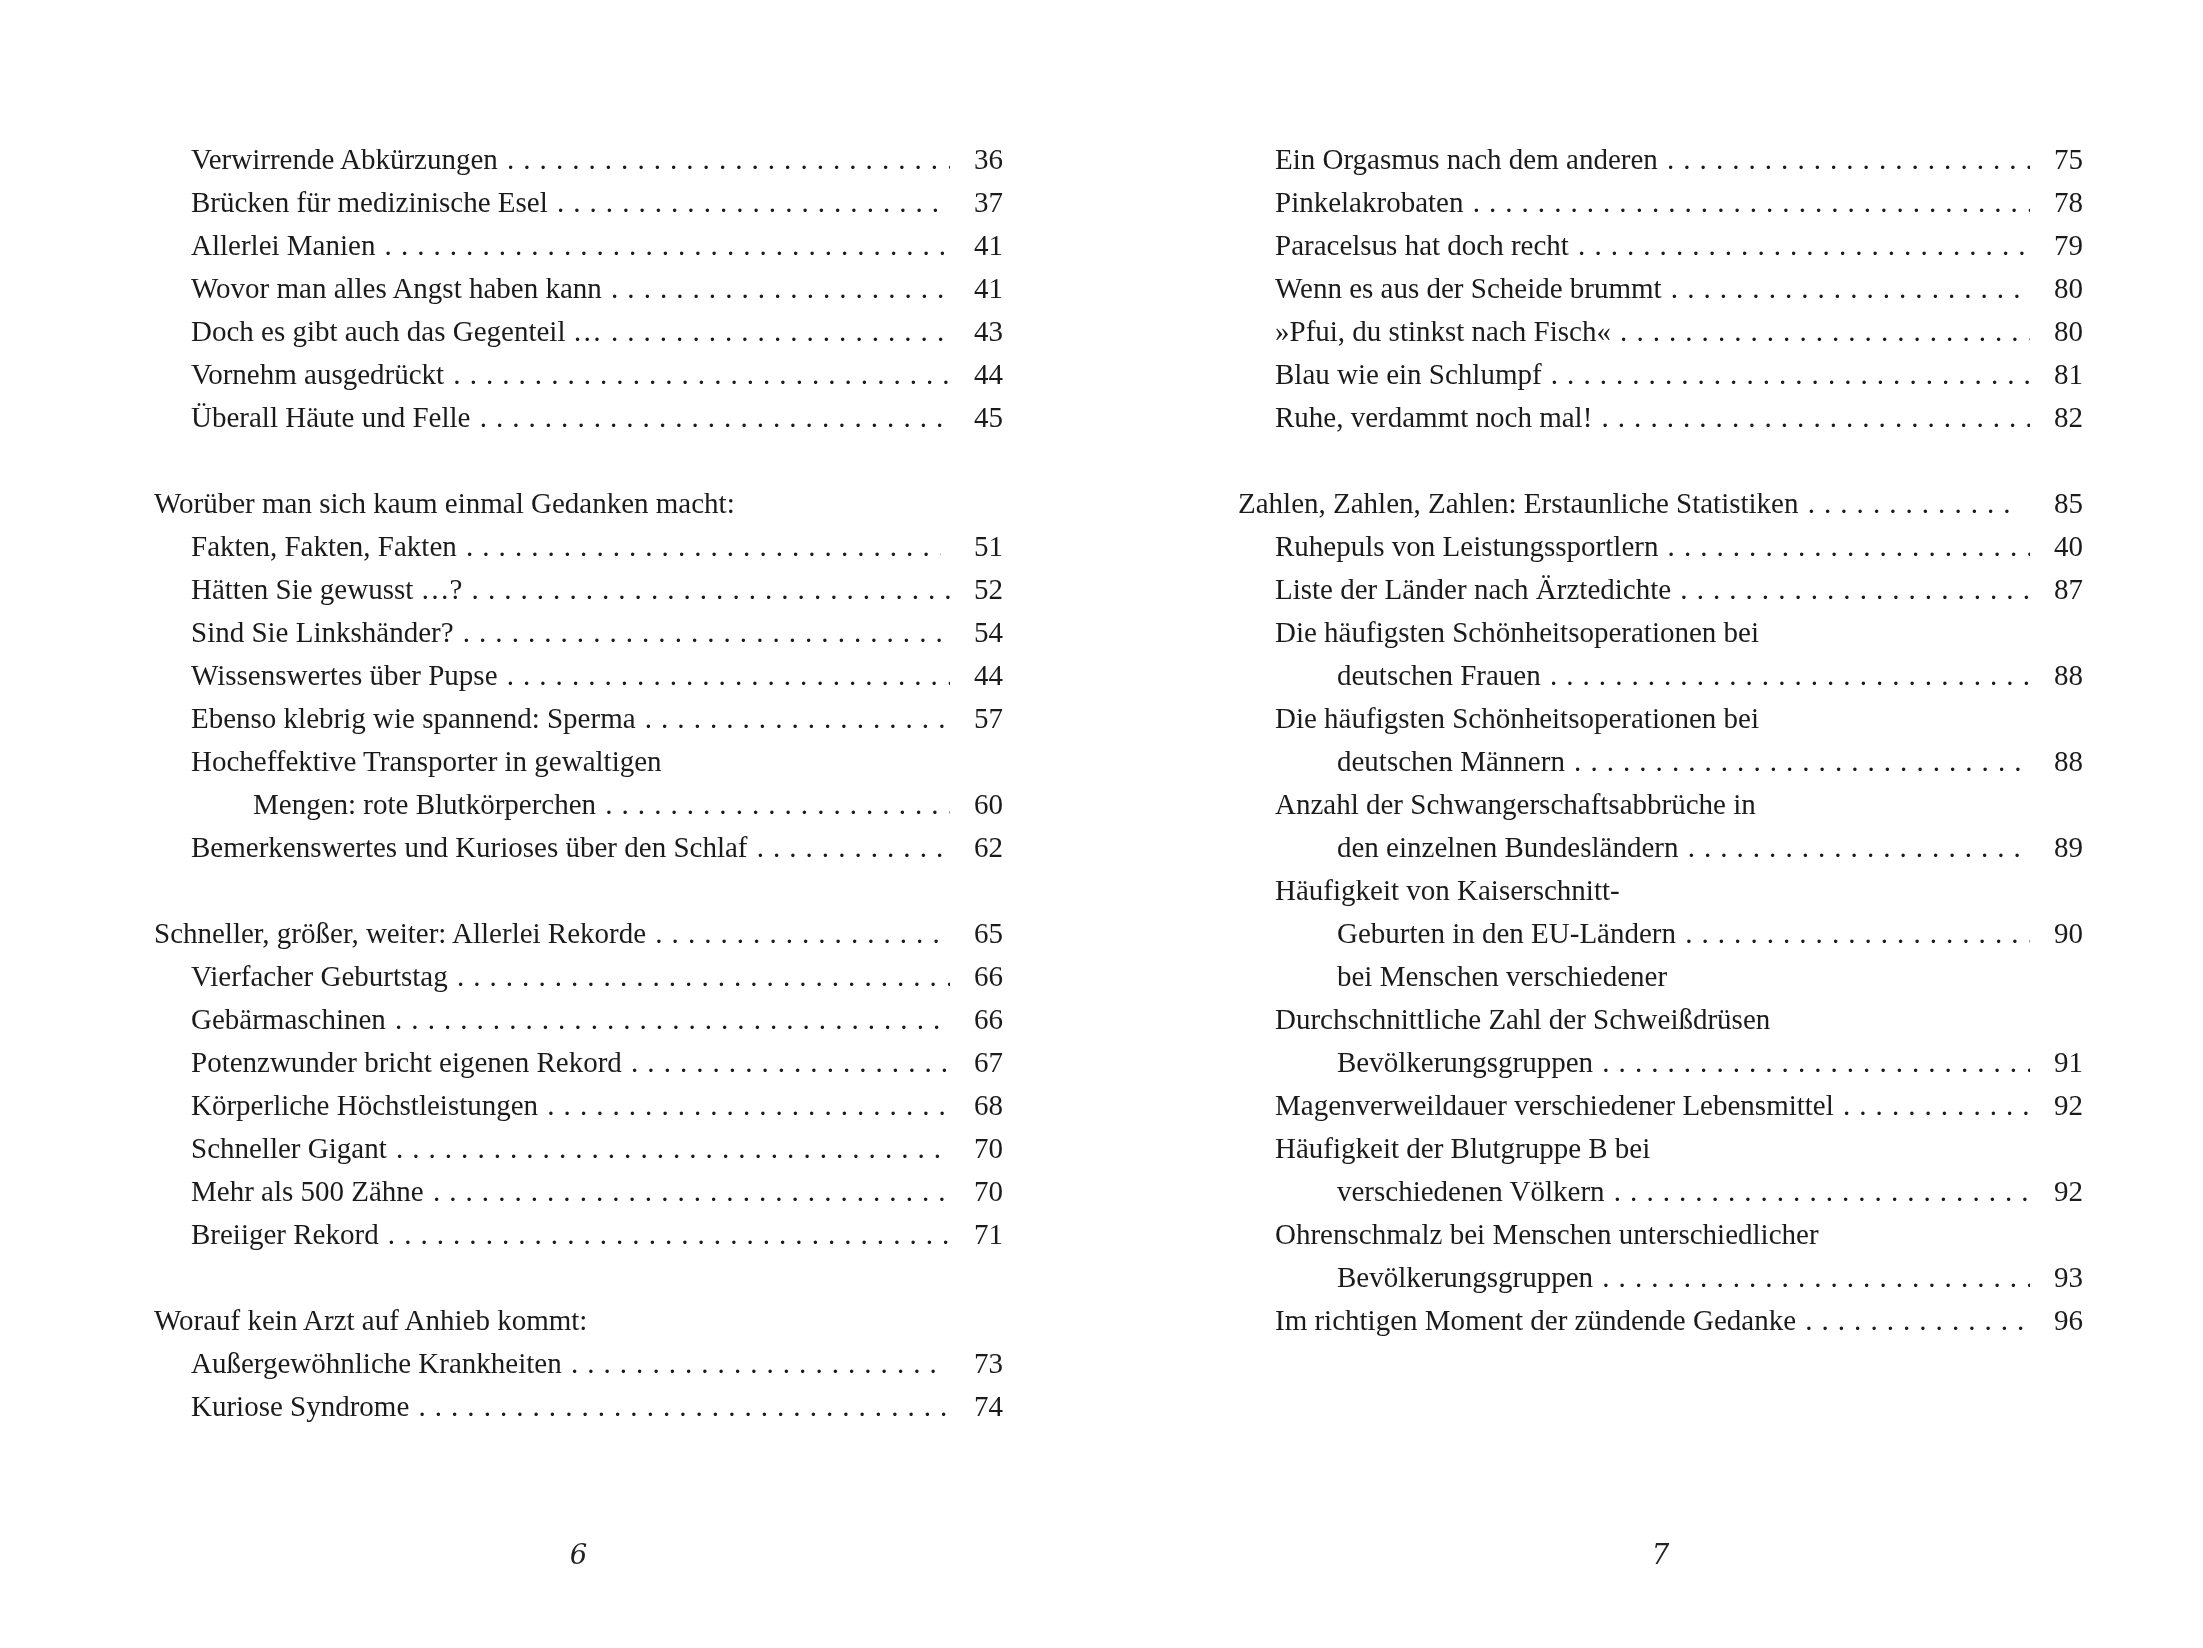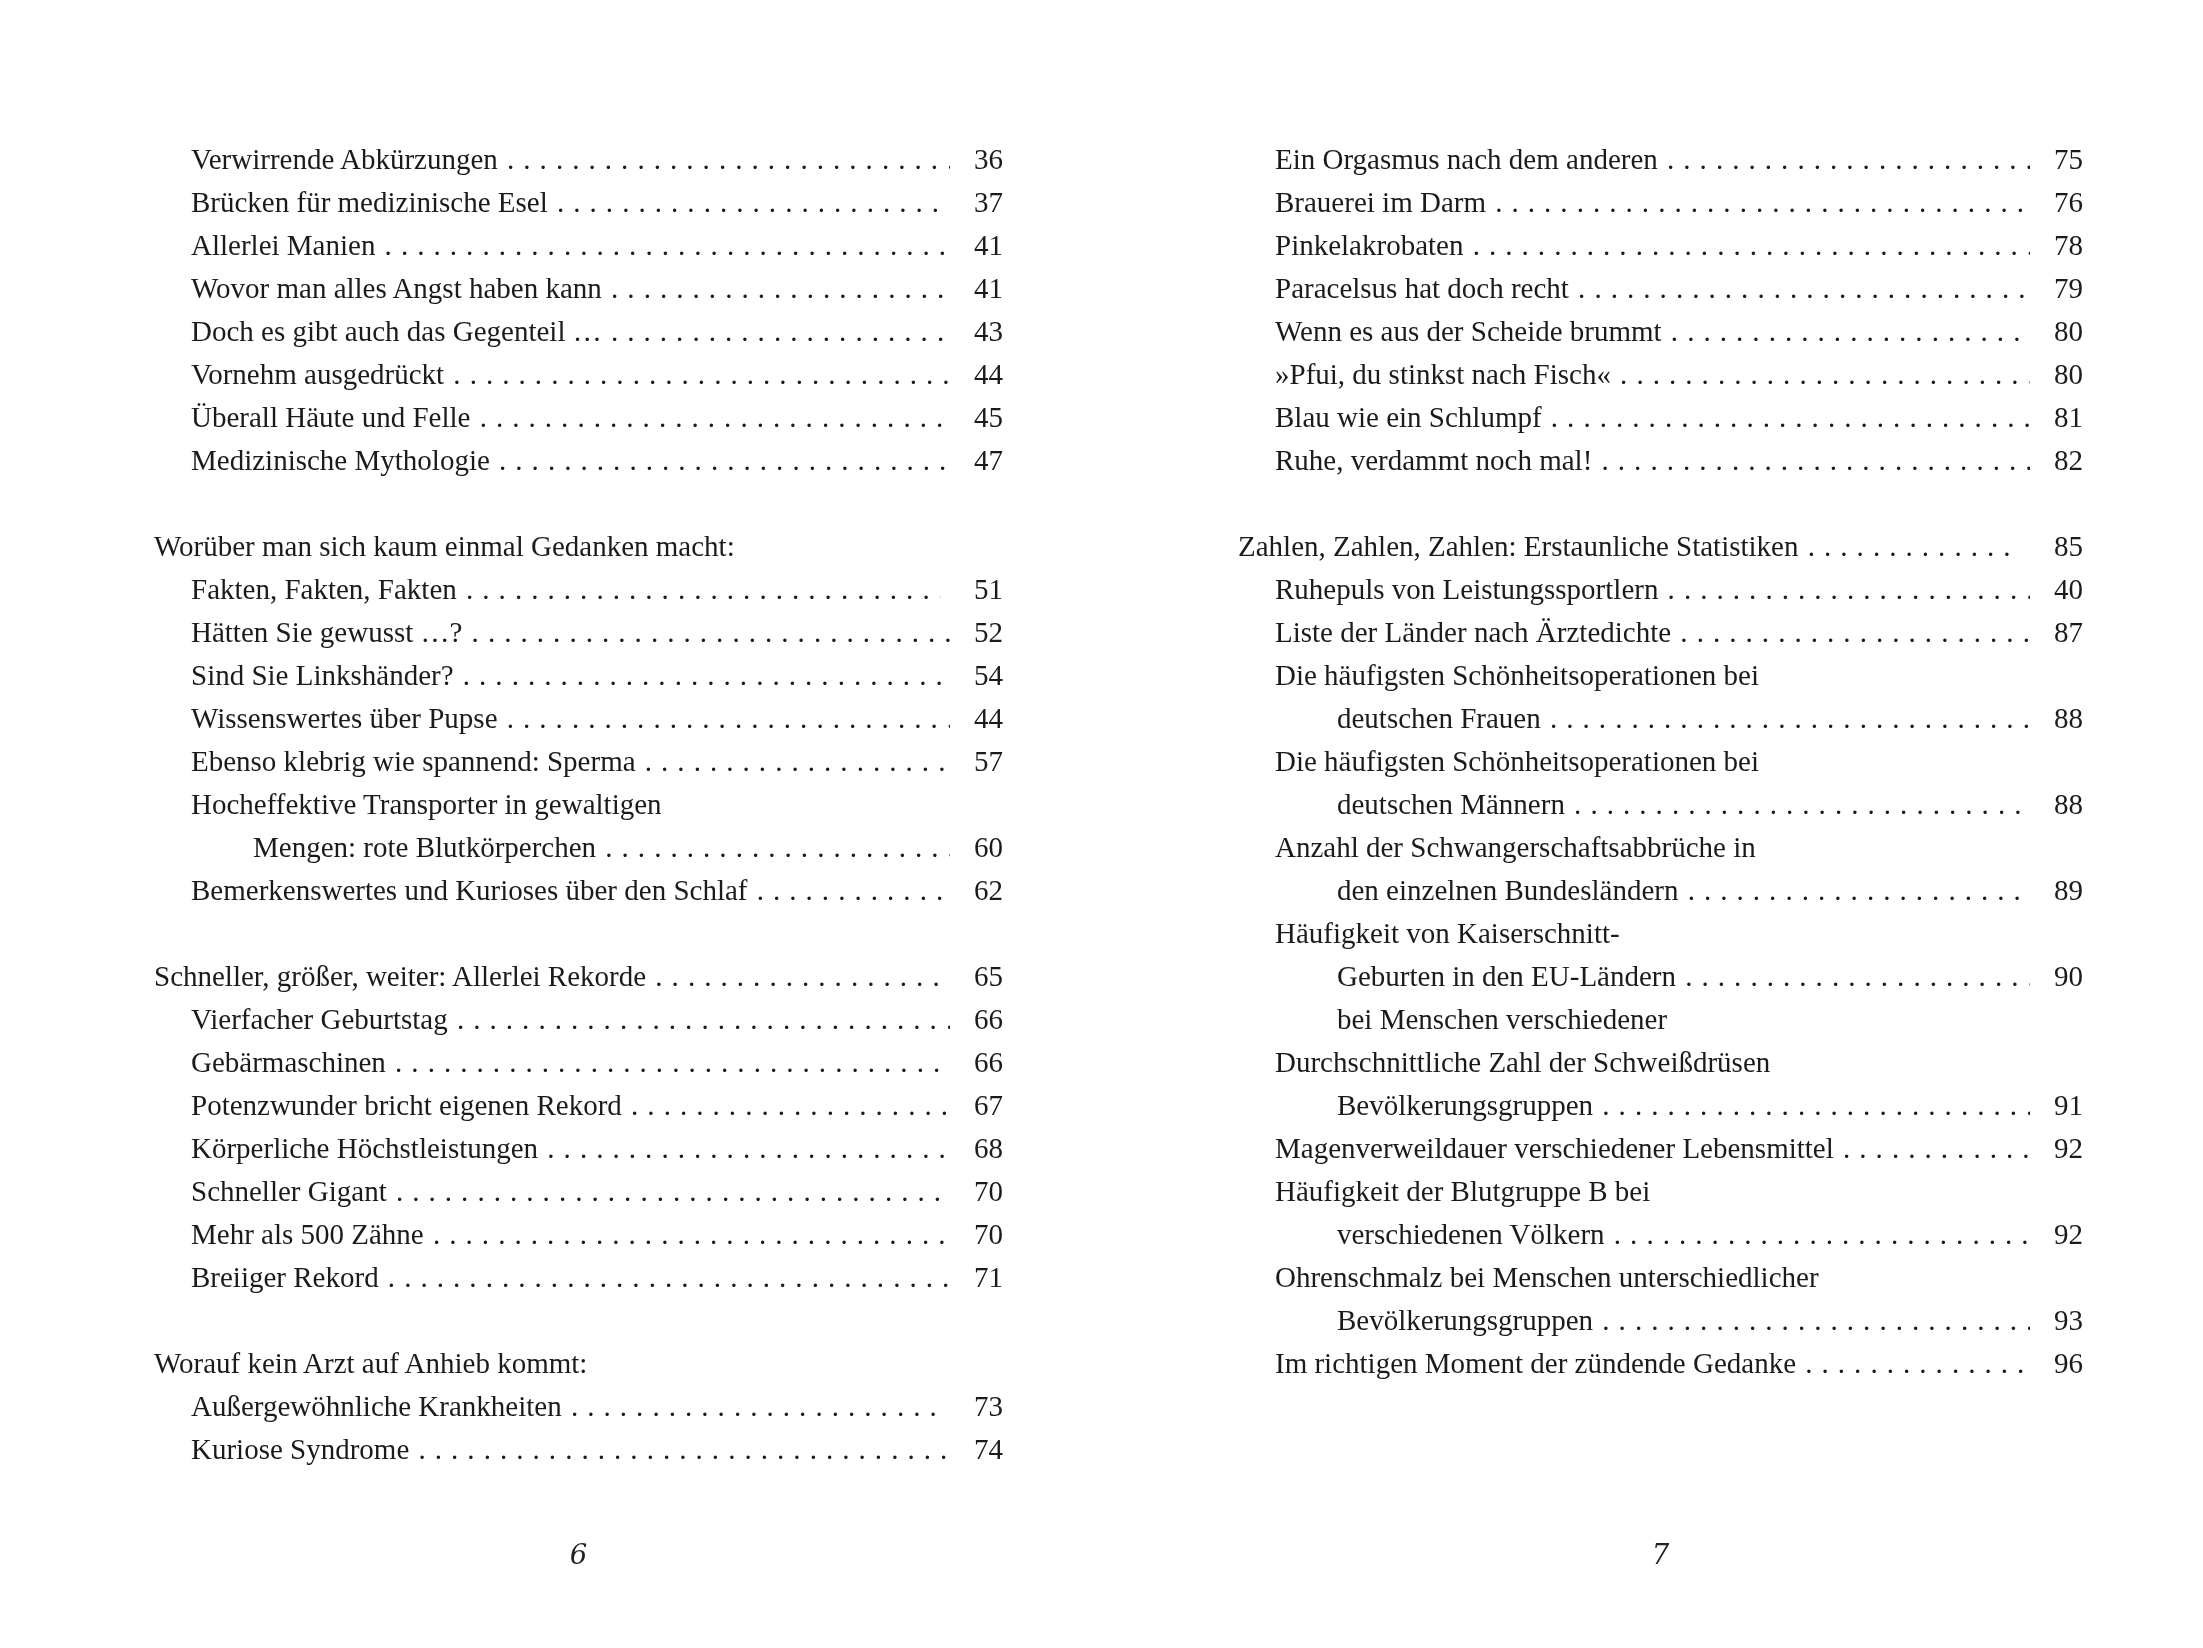--- a/index.html
+++ b/index.html
@@ -113,27 +113,20 @@
             <span class="pg">44</span>
           </div>
         </div>
         <div class="entry sub">
           <div class="line">
             <span class="txt">Überall Häute und Felle</span>
             <span class="dots"></span>
             <span class="pg">45</span>
           </div>
         </div>
-        <div class="entry sub">
-          <div class="line">
-            <span class="txt">Medizinische Mythologie</span>
-            <span class="dots"></span>
-            <span class="pg">47</span>
-          </div>
-        </div>
         <div class="entry section gap">
           <div class="line">
             <span class="txt">Worüber man sich kaum einmal Gedanken macht:</span>
           </div>
           <div class="line cont">
             <span class="txt">Fakten, Fakten, Fakten</span>
             <span class="dots"></span>
             <span class="pg">51</span>
           </div>
         </div>
@@ -263,27 +256,20 @@
     <div>
         <div class="entry sub">
           <div class="line">
             <span class="txt">Ein Orgasmus nach dem anderen</span>
             <span class="dots"></span>
             <span class="pg">75</span>
           </div>
         </div>
         <div class="entry sub">
           <div class="line">
-            <span class="txt">Brauerei im Darm</span>
-            <span class="dots"></span>
-            <span class="pg">76</span>
-          </div>
-        </div>
-        <div class="entry sub">
-          <div class="line">
             <span class="txt">Pinkelakrobaten</span>
             <span class="dots"></span>
             <span class="pg">78</span>
           </div>
         </div>
         <div class="entry sub">
           <div class="line">
             <span class="txt">Paracelsus hat doch recht</span>
             <span class="dots"></span>
             <span class="pg">79</span>

